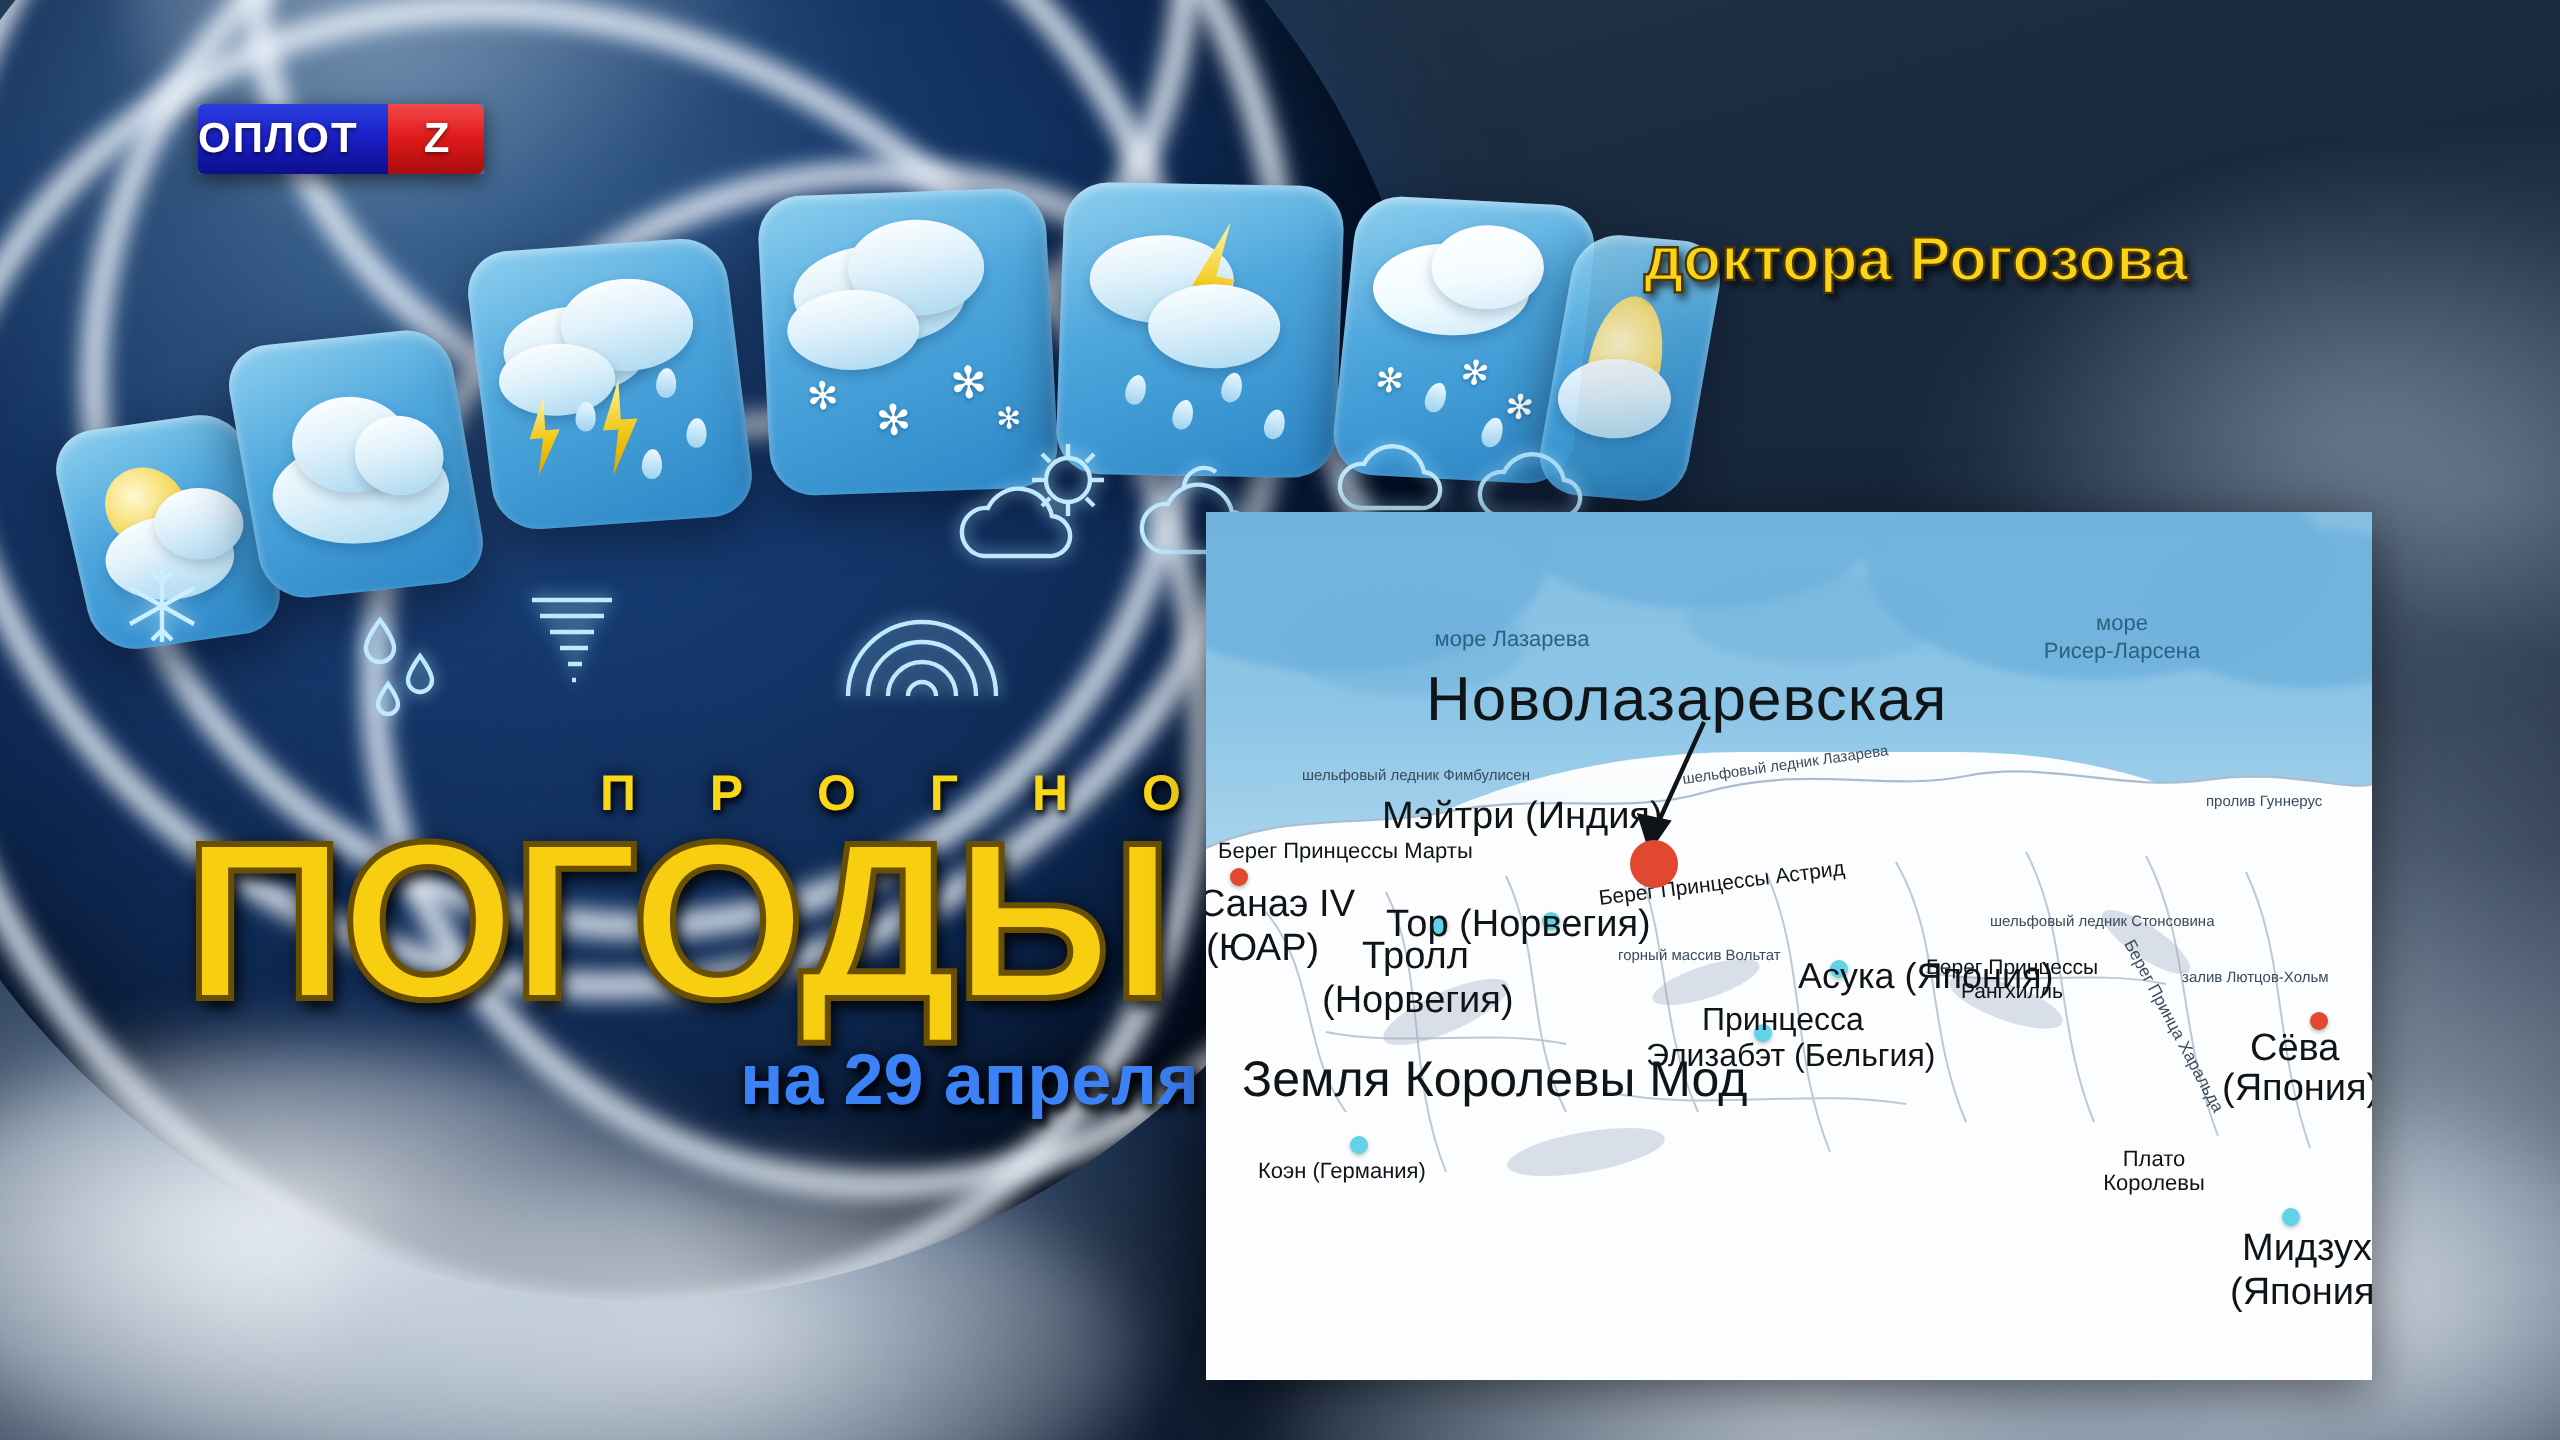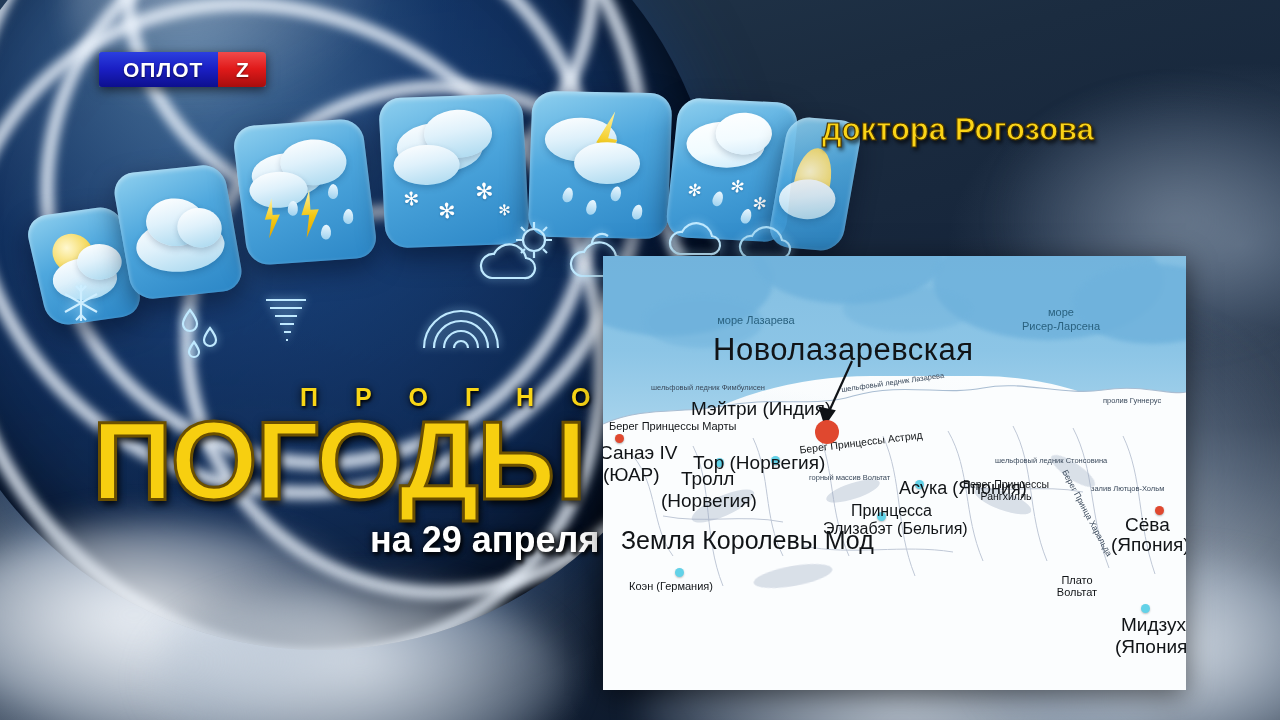--- a/index.html
+++ b/index.html
@@ -107,21 +107,21 @@
   .pogody {
     position:absolute; left:92px; top:405px;
     font-size:112px; font-weight:bold; letter-spacing:-2px;
     color:#f7cf10;
     -webkit-text-stroke:3px #6a4f00;
     text-shadow:0 0 10px rgba(0,0,0,.55), 3px 5px 7px rgba(0,0,0,.75);
     line-height:1;
   }
   .datetext {
     position:absolute; left:370px; top:519px;
-    font-size:36px; font-weight:bold; color:#ffffff;
+    font-size:36px; font-weight:bold; color:#3b82f6;
     text-shadow:0 0 7px rgba(0,0,0,.8), 2px 3px 4px rgba(0,0,0,.9);
   }
 
   
   .corr {
     position:absolute; right:48px; top:53px; text-align:right;
     color:#fefefe; font-size:16px; font-weight:bold; letter-spacing:2.4px; line-height:1.35;
     text-shadow:0 2px 5px rgba(0,0,0,.85);
   }
   .corr div:nth-child(2){ letter-spacing:3.4px; font-size:17px; }
@@ -135,21 +135,21 @@
   }
 
   
   .logo {
     position:absolute; left:99px; top:52px; height:35px;
     display:flex; align-items:stretch;
     box-shadow:0 3px 10px rgba(0,0,0,.6);
   }
   .logo .lbl {
     display:flex; align-items:center; justify-content:center;
-    padding:0 15px 0 24px;
+    padding:0 15px 0 0;
     background:linear-gradient(180deg,#2b3fe0 0%,#1a1fc4 48%,#0d0f8e 100%);
     color:#ffffff; font-size:21px; font-weight:bold; letter-spacing:1px;
     text-shadow:0 1px 2px rgba(0,0,0,.6);
     border-radius:3px 0 0 3px;
   }
   .logo .zbox {
     display:flex; align-items:center; justify-content:center;
     width:48px;
     background:linear-gradient(180deg,#f24a4a 0%,#e01a1a 48%,#a80d0d 100%);
     color:#ffffff; font-size:21px; font-weight:bold;
@@ -420,21 +420,21 @@
     <div class="mlabel tiny" style="left:238px;top:124px;width:72px;transform:rotate(-8deg);">шельфовый ледник Лазарева</div>
     <div class="mlabel tiny" style="left:392px;top:200px;width:90px;">шельфовый ледник Стонсовина</div>
     <div class="mlabel tiny" style="left:206px;top:216px;width:62px;line-height:1.5;">горный массив Вольтат</div>
     <div class="mlabel tiny" style="left:500px;top:140px;width:58px;">пролив Гуннерус</div>
     <div class="mlabel tiny" style="left:488px;top:228px;width:70px;">залив Лютцов-Хольм</div>
     <div class="mlabel rot" style="left:466px;top:212px;transform:rotate(62deg);transform-origin:left top;font-size:8.5px;">Берег Принца Харальда</div>
 
     <div class="mlabel st" style="left:6px;top:164px;font-size:11px;">Берег Принцессы Марты</div>
     <div class="mlabel st" style="left:196px;top:180px;font-size:10.5px;transform:rotate(-7deg);">Берег Принцессы Астрид</div>
     <div class="mlabel st" style="left:360px;top:222px;font-size:10.5px;width:86px;white-space:normal;text-align:center;">Берег Принцессы Рангхилль</div>
-    <div class="mlabel st" style="left:444px;top:318px;font-size:11px;width:60px;white-space:normal;text-align:center;">Плато Вольтат</div>
+    <div class="mlabel st" style="left:444px;top:318px;font-size:11px;width:60px;white-space:normal;text-align:center;">Плато Королевы</div>
 
     <div class="dot red" style="left:12px;top:178px;width:9px;height:9px;"></div>
     <div class="mlabel med" style="left:-4px;top:186px;font-size:19px;">Санаэ IV</div>
     <div class="mlabel med" style="left:0px;top:208px;font-size:19px;">(ЮАР)</div>
 
     <div class="dot cyan" style="left:112px;top:202px;width:9px;height:9px;"></div>
     <div class="mlabel med" style="left:78px;top:212px;font-size:19px;">Тролл</div>
     <div class="mlabel med" style="left:58px;top:234px;font-size:19px;">(Норвегия)</div>
 
     <div class="dot cyan" style="left:168px;top:200px;width:9px;height:9px;"></div>

